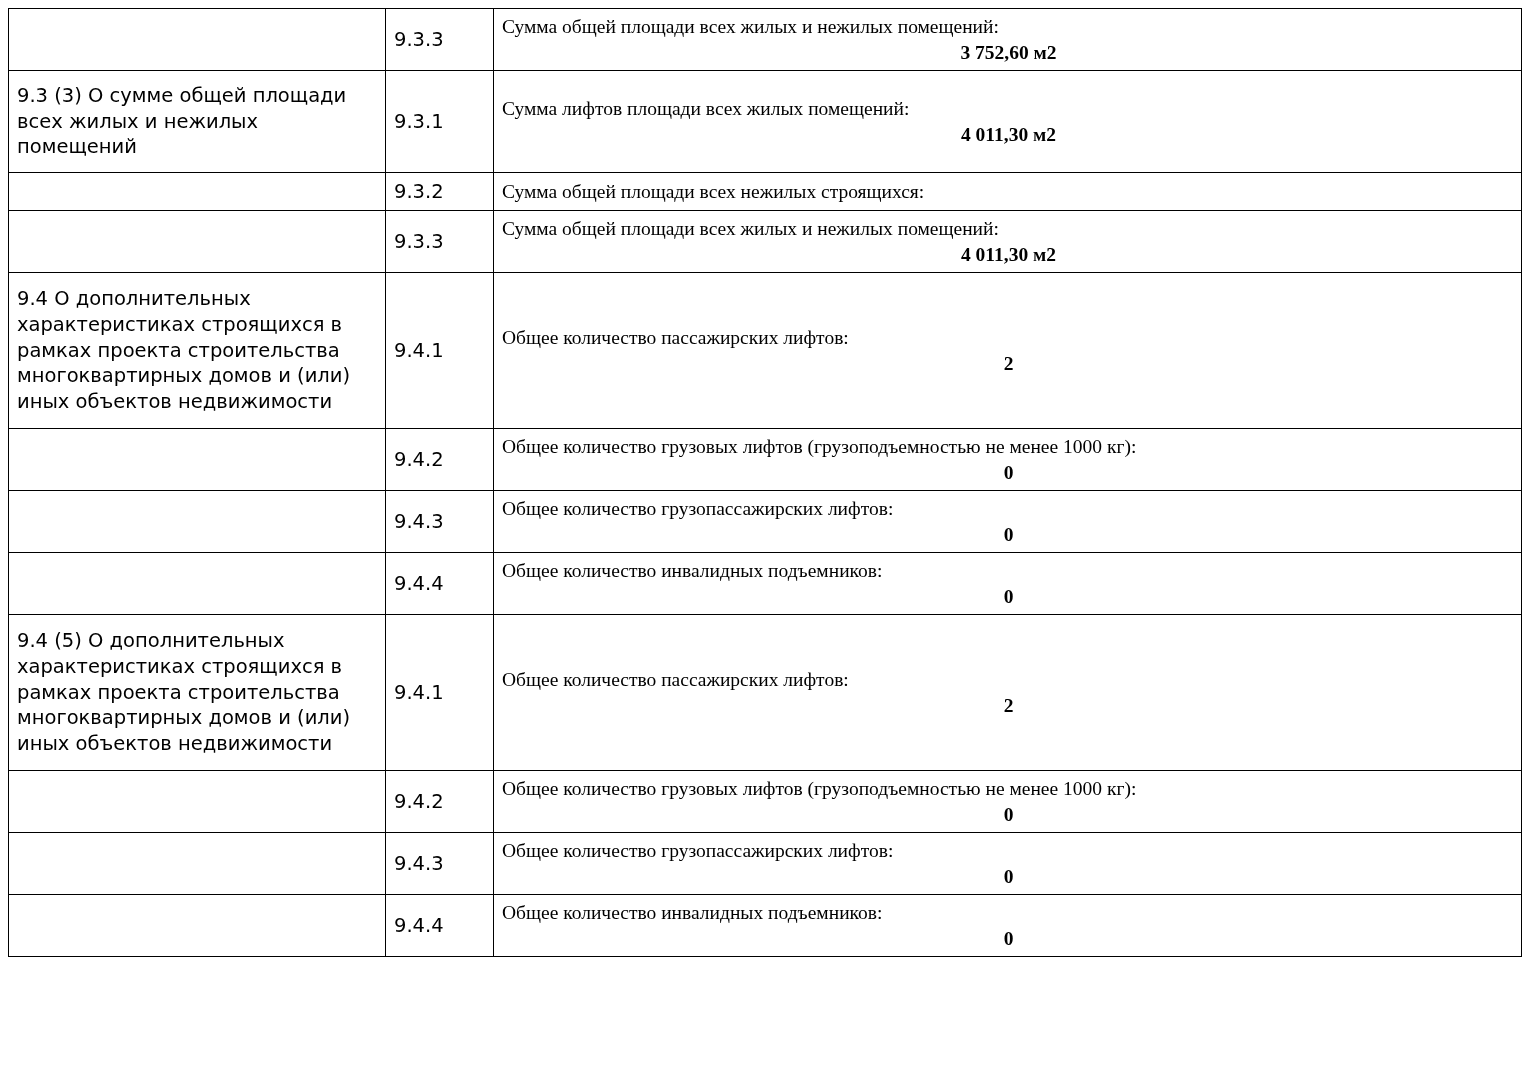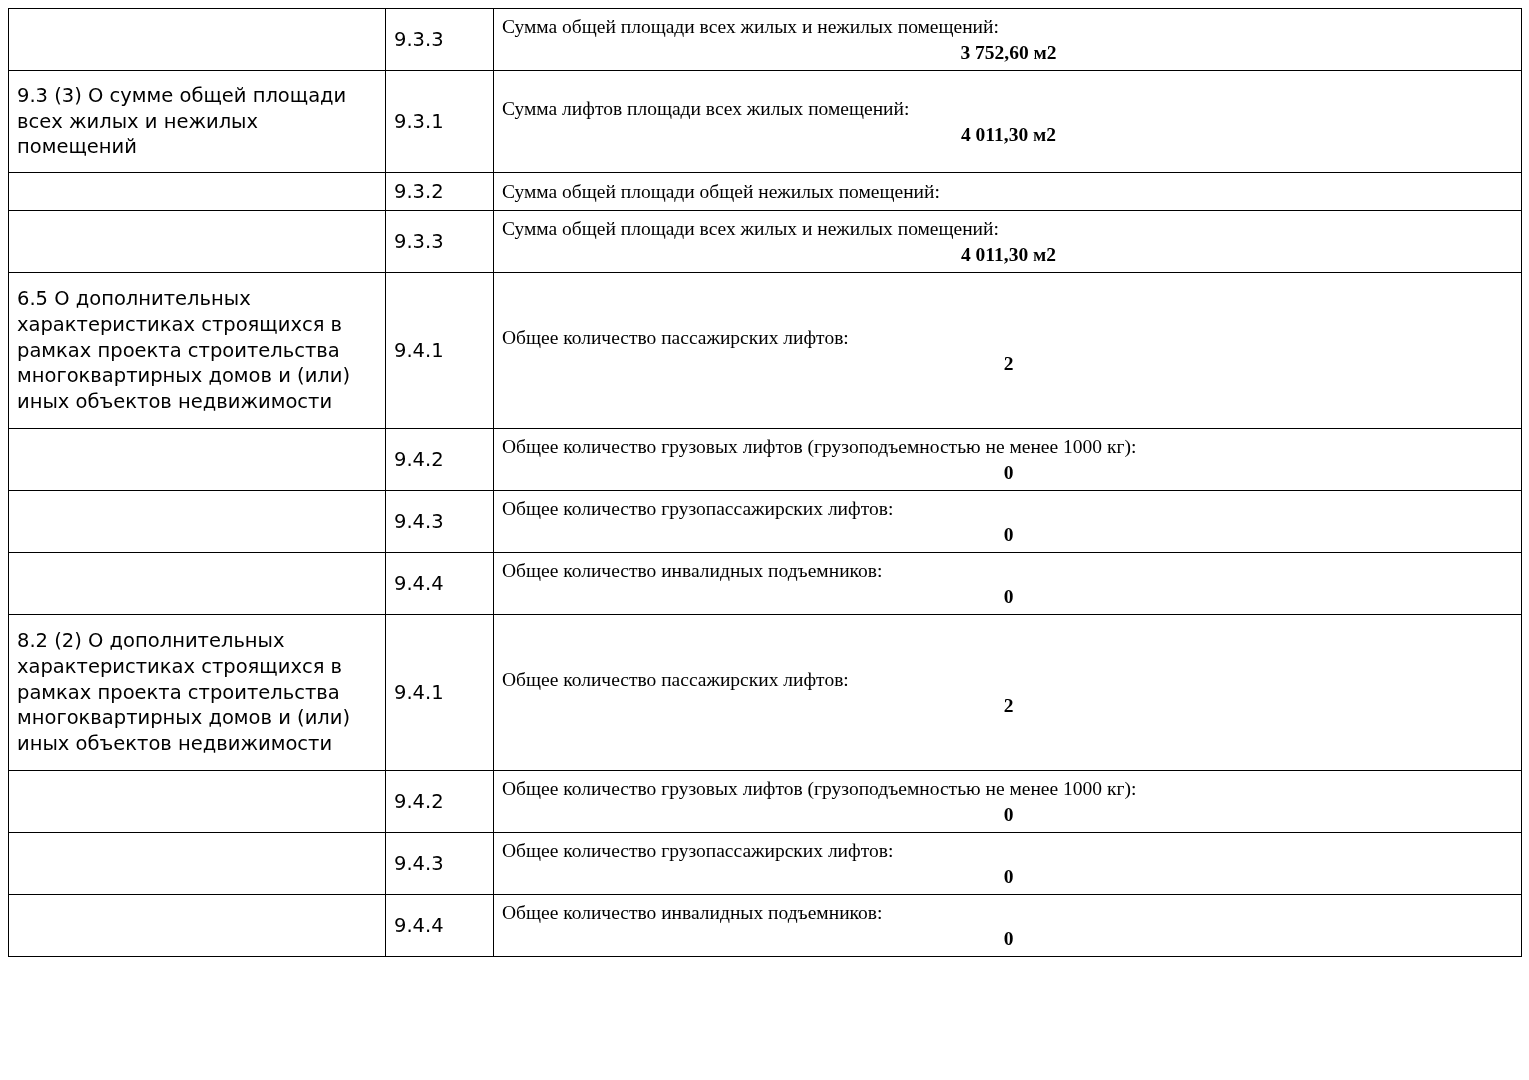--- a/index.html
+++ b/index.html
@@ -89,33 +89,33 @@
           <td class="cell-code"><span>9.3.1</span></td>
           <td class="cell-value">
             <span class="val-label">Сумма лифтов площади всех жилых помещений:</span>
             <span class="val-num">4 011,30 м2</span>
           </td>
         </tr>
         <tr style="height: 38px;">
           <td class="cell-name"><span class="nowrap-name"></span></td>
           <td class="cell-code"><span>9.3.2</span></td>
           <td class="cell-value">
-            <span class="val-label">Сумма общей площади общей нежилых помещений:</span>
+            <span class="val-label">Сумма общей площади всех нежилых строящихся:</span>
           </td>
         </tr>
         <tr style="height: 62px;">
           <td class="cell-name"><span class="nowrap-name"></span></td>
           <td class="cell-code"><span>9.3.3</span></td>
           <td class="cell-value">
             <span class="val-label">Сумма общей площади всех жилых и нежилых помещений:</span>
             <span class="val-num">4 011,30 м2</span>
           </td>
         </tr>
         <tr style="height: 156px;">
-          <td class="cell-name"><span class="nowrap-name">6.5 О дополнительных
+          <td class="cell-name"><span class="nowrap-name">9.4 О дополнительных
 характеристиках строящихся в
 рамках проекта строительства
 многоквартирных домов и (или)
 иных объектов недвижимости</span></td>
           <td class="cell-code"><span>9.4.1</span></td>
           <td class="cell-value">
             <span class="val-label">Общее количество пассажирских лифтов:</span>
             <span class="val-num">2</span>
           </td>
         </tr>
@@ -137,21 +137,21 @@
         </tr>
         <tr style="height: 62px;">
           <td class="cell-name"><span class="nowrap-name"></span></td>
           <td class="cell-code"><span>9.4.4</span></td>
           <td class="cell-value">
             <span class="val-label">Общее количество инвалидных подъемников:</span>
             <span class="val-num">0</span>
           </td>
         </tr>
         <tr style="height: 156px;">
-          <td class="cell-name"><span class="nowrap-name">8.2 (2) О дополнительных
+          <td class="cell-name"><span class="nowrap-name">9.4 (5) О дополнительных
 характеристиках строящихся в
 рамках проекта строительства
 многоквартирных домов и (или)
 иных объектов недвижимости</span></td>
           <td class="cell-code"><span>9.4.1</span></td>
           <td class="cell-value">
             <span class="val-label">Общее количество пассажирских лифтов:</span>
             <span class="val-num">2</span>
           </td>
         </tr>

